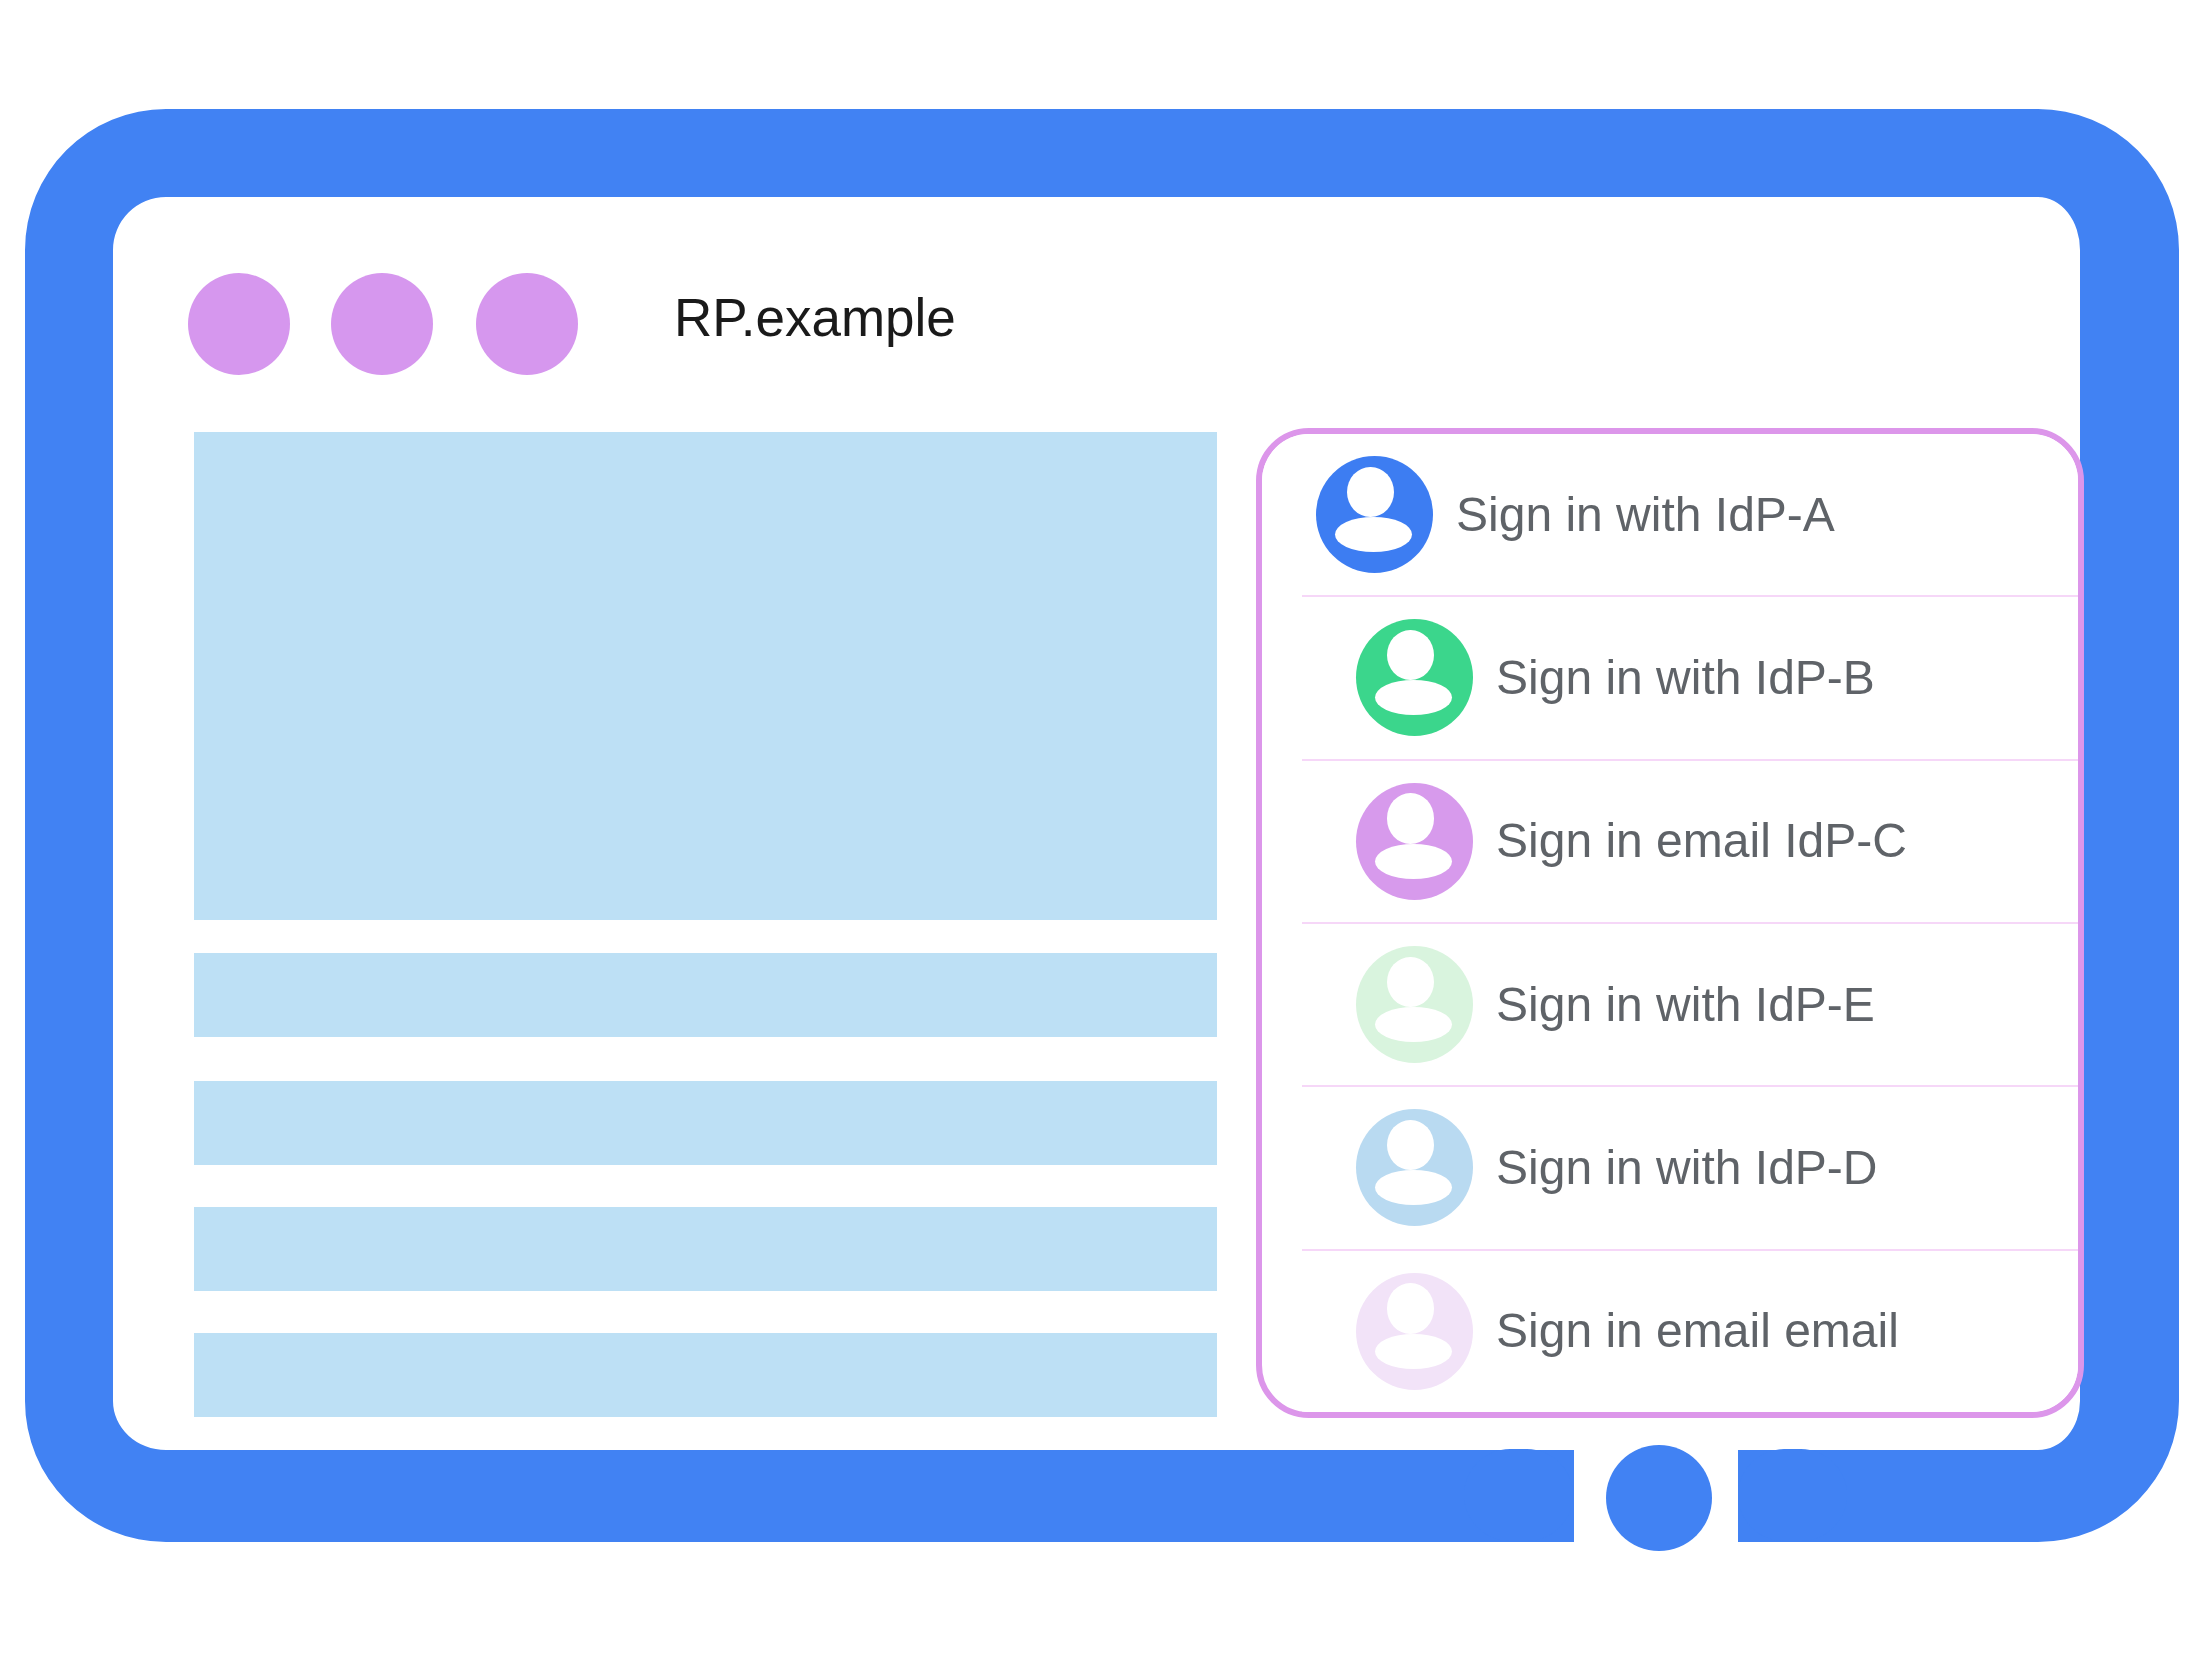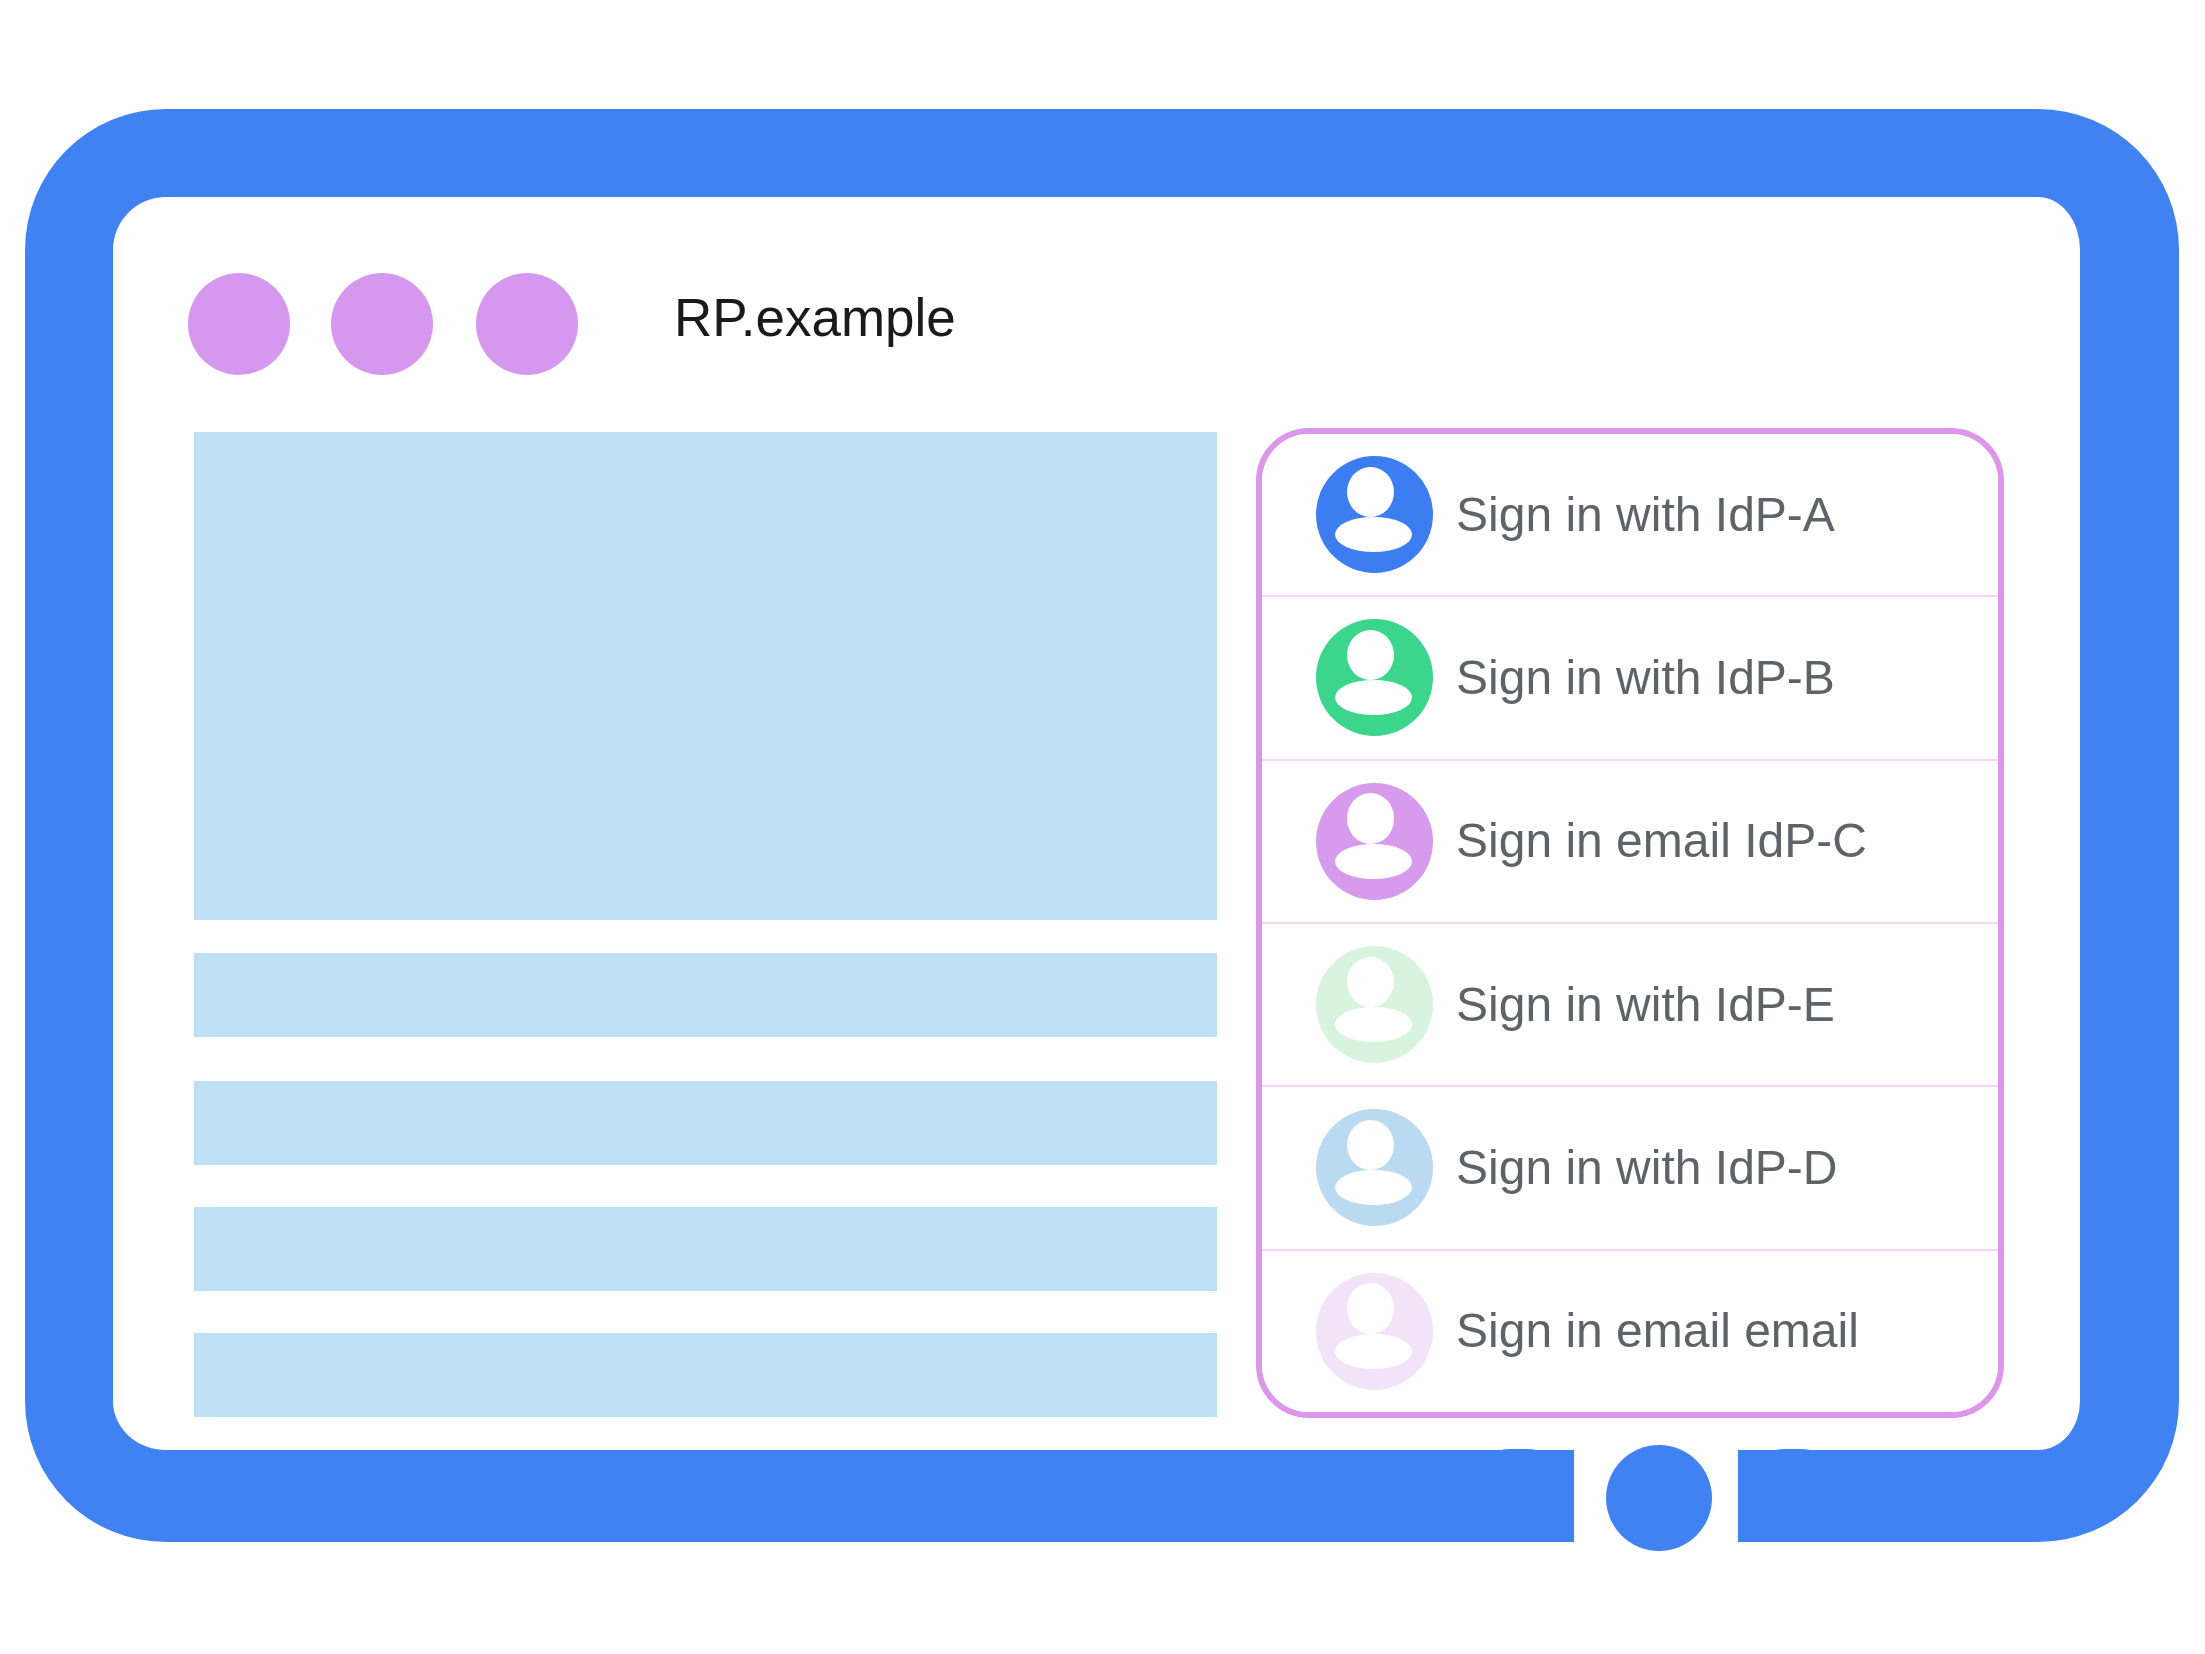--- a/index.html
+++ b/index.html
@@ -56,30 +56,30 @@
     background:var(--content-placeholder-blue);z-index:4;
   }
   .ph-hero{top:432px;height:488px;}
   .ph-bar-1{top:953px;height:84px;}
   .ph-bar-2{top:1081px;height:84px;}
   .ph-bar-3{top:1207px;height:84px;}
   .ph-bar-4{top:1333px;height:84px;}
 
   
   .signin-panel{
-    position:absolute;left:1256px;top:428px;width:748px;height:990px;
+    position:absolute;left:1256px;top:428px;width:828px;height:990px;
     box-sizing:border-box;background:#ffffff;
     border:6.2px solid var(--panel-border-pink);border-radius:53px;
     display:flex;flex-direction:column;z-index:5;overflow:hidden;
   }
   .signin-row{
     flex:1 1 0;display:flex;align-items:center;
     padding-left:54px;box-sizing:border-box;cursor:pointer;background:#ffffff;
   }
-  .signin-row + .signin-row{border-top:2.6px solid var(--divider-pink);}
+  .signin-row + .signin-row{border-top:2.6px solid var(--divider-pink);margin-left:40px;}
   .avatar{
     position:relative;width:117px;height:117px;border-radius:50%;
     overflow:hidden;flex:0 0 auto;margin-right:23px;
   }
   .avatar::before{ 
     content:"";position:absolute;left:26.5%;top:9%;width:40%;height:43%;
     background:#ffffff;border-radius:50%;
   }
   .avatar::after{ 
     content:"";position:absolute;left:16%;top:52%;width:66%;height:30%;

